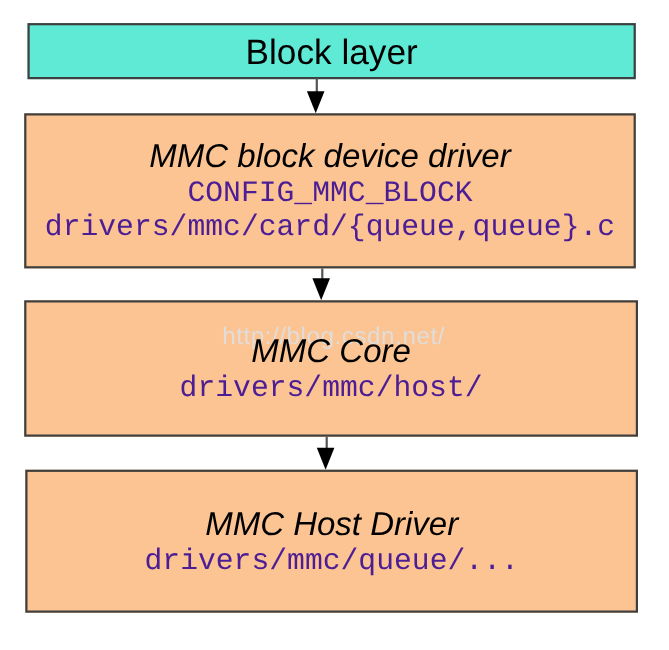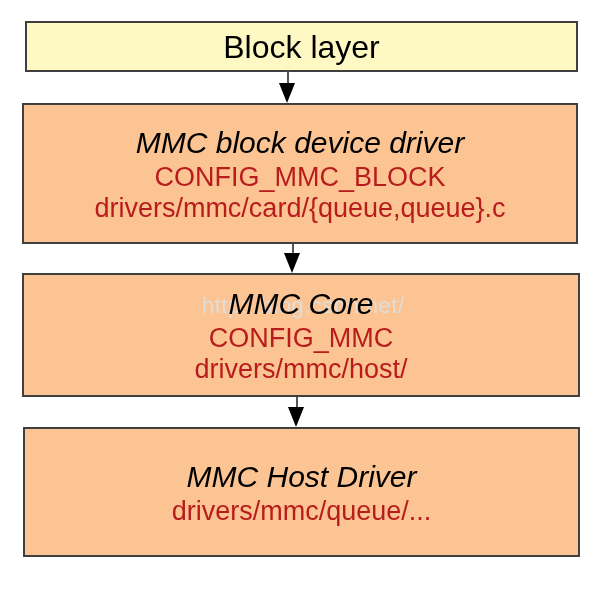--- a/index.html
+++ b/index.html
@@ -20,21 +20,21 @@
     box-sizing: border-box;
     border: 2px solid #3f3f3f;
     display: flex;
     flex-direction: column;
     align-items: center;
     justify-content: center;
     text-align: center;
   }
   .box-cyan {
     left: 25px; top: 21px; width: 553px; height: 51px;
-    background: #fef9c3;
+    background: #5eead4;
   }
   .box-cyan .title {
     font-size: 32px;
     font-style: normal;
     color: #000000;
     line-height: 36px;
   }
   .box-peach {
     background: #fbc492;
   }
@@ -45,24 +45,24 @@
     position: relative;
     z-index: 1;
     font-style: italic;
     font-size: 30px;
     line-height: 38px;
     color: #000000;
   }
   .mono {
     position: relative;
     z-index: 1;
-    font-family: Liberation Sans, sans-serif;
+    font-family: Liberation Mono, monospace;
     font-size: 27px;
     line-height: 31px;
-    color: #b91c1c;
+    color: #4c1d95;
     white-space: pre;
   }
   .arrow {
     position: absolute;
     width: 17px;
   }
   .arrow .shaft {
     position: absolute;
     left: 50%;
     transform: translateX(-50%);
@@ -120,21 +120,20 @@
   </div>
 
   <div class="arrow" id="arrow-2">
     <div class="shaft"></div>
     <div class="head"></div>
   </div>
 
   <div class="box box-peach" id="box-mmc-core">
     <div class="watermark">http://blog.csdn.net/</div>
     <div class="title">MMC Core</div>
-    <div class="mono">CONFIG_MMC</div>
     <div class="mono">drivers/mmc/host/</div>
   </div>
 
   <div class="arrow" id="arrow-3">
     <div class="shaft"></div>
     <div class="head"></div>
   </div>
 
   <div class="box box-peach" id="box-mmc-host">
     <div class="title">MMC Host Driver</div>

